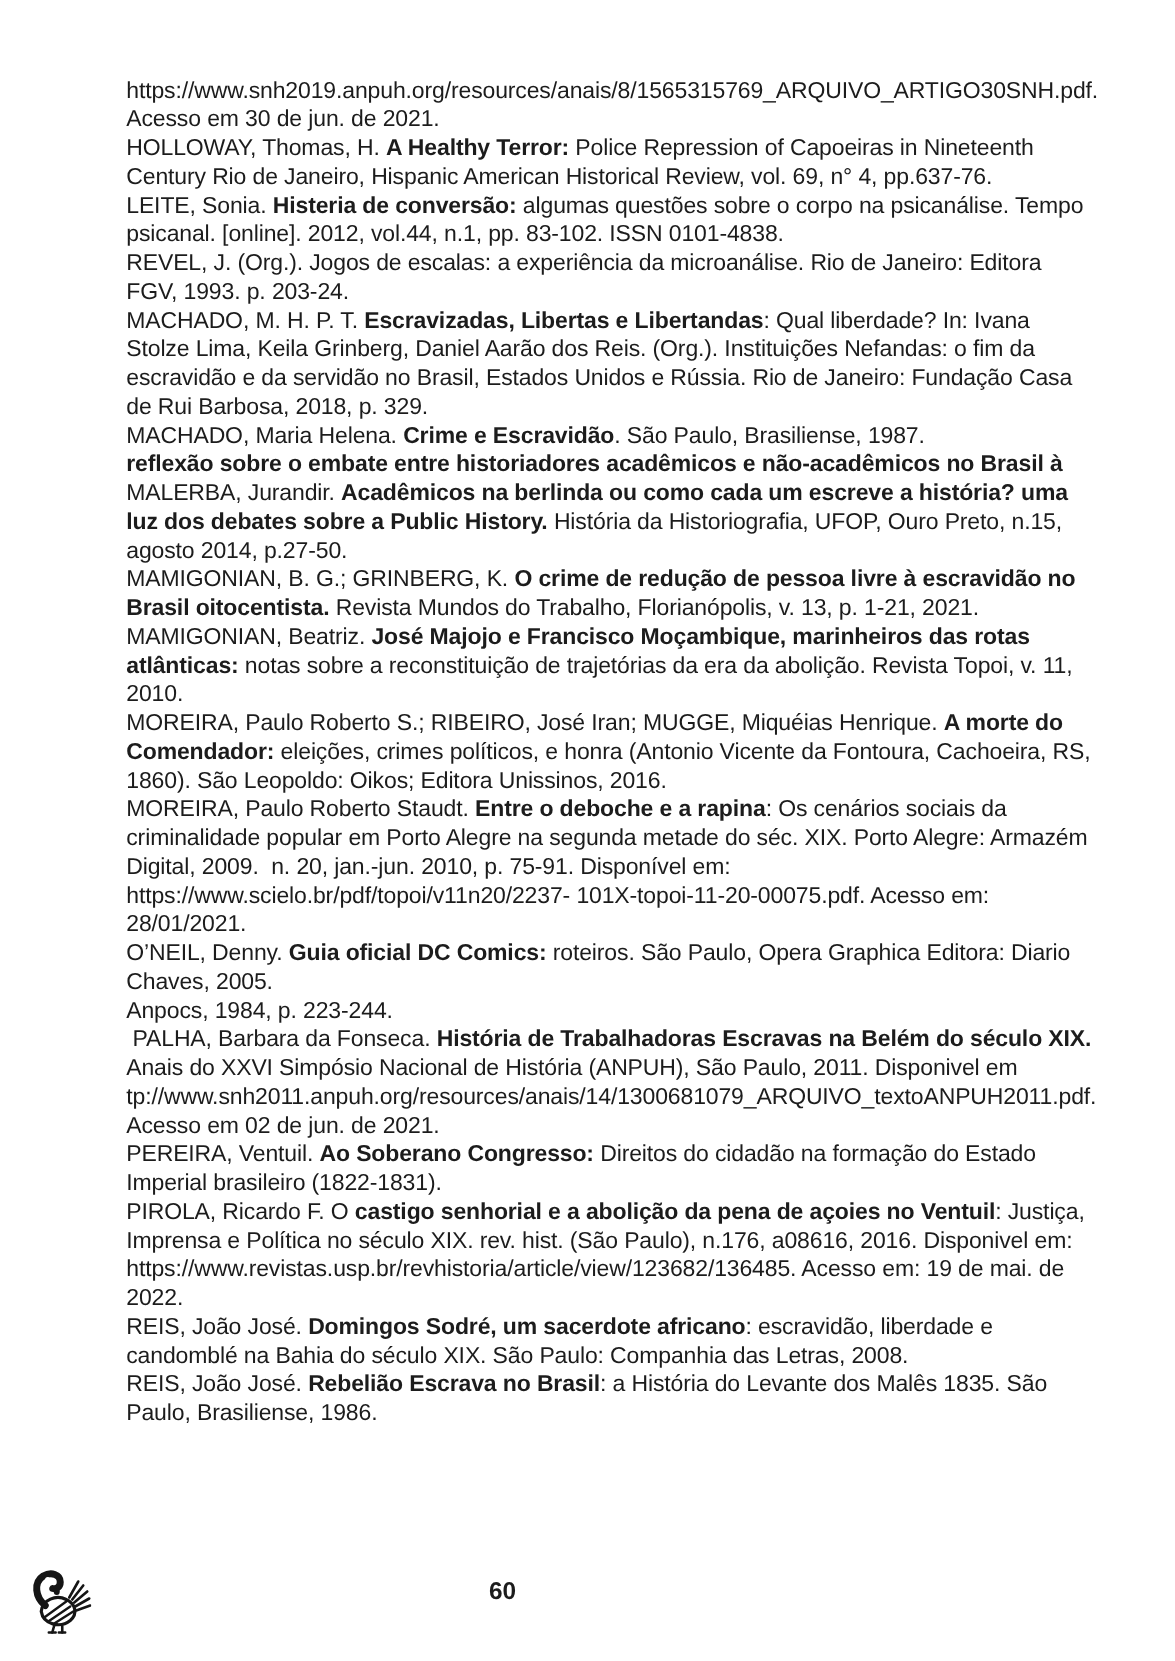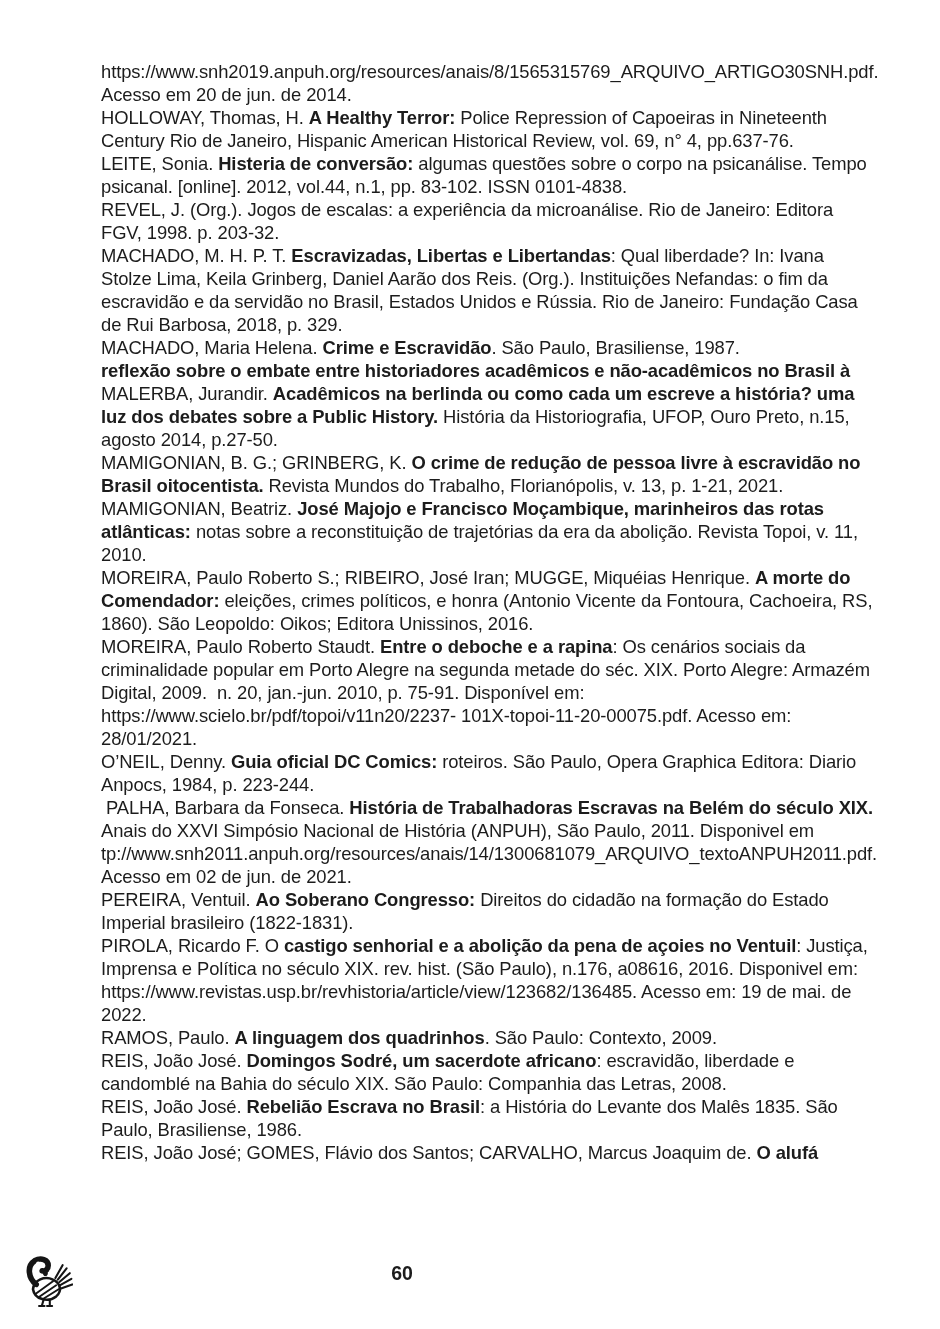--- a/index.html
+++ b/index.html
@@ -40,27 +40,27 @@
     top:1253px;
     width:48px;
     height:58px;
   }
 </style>
 </head>
 <body>
 
 <div class="refs">
     <div class="line"><span>https://www.snh2019.anpuh.org/resources/anais/8/1565315769_ARQUIVO_ARTIGO30SNH.pdf.</span></div>
-    <div class="line"><span>Acesso em 20 de jun. de 2014.</span></div>
+    <div class="line"><span>Acesso em 30 de jun. de 2021.</span></div>
     <div class="line"><span>HOLLOWAY, Thomas, H. </span><span class="b">A Healthy Terror:</span><span> Police Repression of Capoeiras in Nineteenth</span></div>
     <div class="line"><span>Century Rio de Janeiro, Hispanic American Historical Review, vol. 69, n° 4, pp.637-76.</span></div>
     <div class="line"><span>LEITE, Sonia. </span><span class="b">Histeria de conversão:</span><span> algumas questões sobre o corpo na psicanálise. Tempo</span></div>
     <div class="line"><span>psicanal. [online]. 2012, vol.44, n.1, pp. 83-102. ISSN 0101-4838.</span></div>
     <div class="line"><span>REVEL, J. (Org.). Jogos de escalas: a experiência da microanálise. Rio de Janeiro: Editora</span></div>
-    <div class="line"><span>FGV, 1998. p. 203-32.</span></div>
+    <div class="line"><span>FGV, 1993. p. 203-24.</span></div>
     <div class="line"><span>MACHADO, M. H. P. T. </span><span class="b">Escravizadas, Libertas e Libertandas</span><span>: Qual liberdade? In: Ivana</span></div>
     <div class="line"><span>Stolze Lima, Keila Grinberg, Daniel Aarão dos Reis. (Org.). Instituições Nefandas: o fim da</span></div>
     <div class="line"><span>escravidão e da servidão no Brasil, Estados Unidos e Rússia. Rio de Janeiro: Fundação Casa</span></div>
     <div class="line"><span>de Rui Barbosa, 2018, p. 329.</span></div>
     <div class="line"><span>MACHADO, Maria Helena. </span><span class="b">Crime e Escravidão</span><span>. São Paulo, Brasiliense, 1987.</span></div>
     <div class="line"><span class="b">reflexão sobre o embate entre historiadores acadêmicos e não-acadêmicos no Brasil à</span></div>
     <div class="line"><span>MALERBA, Jurandir. </span><span class="b">Acadêmicos na berlinda ou como cada um escreve a história? uma</span></div>
     <div class="line"><span class="b">luz dos debates sobre a Public History.</span><span> História da Historiografia, UFOP, Ouro Preto, n.15,</span></div>
     <div class="line"><span>agosto 2014, p.27-50.</span></div>
     <div class="line"><span>MAMIGONIAN, B. G.; GRINBERG, K. </span><span class="b">O crime de redução de pessoa livre à escravidão no</span></div>
@@ -70,37 +70,36 @@
     <div class="line"><span>2010.</span></div>
     <div class="line"><span>MOREIRA, Paulo Roberto S.; RIBEIRO, José Iran; MUGGE, Miquéias Henrique. </span><span class="b">A morte do</span></div>
     <div class="line"><span class="b">Comendador:</span><span> eleições, crimes políticos, e honra (Antonio Vicente da Fontoura, Cachoeira, RS,</span></div>
     <div class="line"><span>1860). São Leopoldo: Oikos; Editora Unissinos, 2016.</span></div>
     <div class="line"><span>MOREIRA, Paulo Roberto Staudt. </span><span class="b">Entre o deboche e a rapina</span><span>: Os cenários sociais da</span></div>
     <div class="line"><span>criminalidade popular em Porto Alegre na segunda metade do séc. XIX. Porto Alegre: Armazém</span></div>
     <div class="line"><span>Digital, 2009.  n. 20, jan.-jun. 2010, p. 75-91. Disponível em:</span></div>
     <div class="line"><span>https://www.scielo.br/pdf/topoi/v11n20/2237- 101X-topoi-11-20-00075.pdf. Acesso em:</span></div>
     <div class="line"><span>28/01/2021.</span></div>
     <div class="line"><span>O’NEIL, Denny. </span><span class="b">Guia oficial DC Comics:</span><span> roteiros. São Paulo, Opera Graphica Editora: Diario</span></div>
+    <div class="line"><span>Chaves, 2005.</span></div>
     <div class="line"><span>Anpocs, 1984, p. 223-244.</span></div>
     <div class="line"><span> PALHA, Barbara da Fonseca. </span><span class="b">História de Trabalhadoras Escravas na Belém do século XIX.</span></div>
     <div class="line"><span>Anais do XXVI Simpósio Nacional de História (ANPUH), São Paulo, 2011. Disponivel em</span></div>
     <div class="line"><span>tp://www.snh2011.anpuh.org/resources/anais/14/1300681079_ARQUIVO_textoANPUH2011.pdf.</span></div>
     <div class="line"><span>Acesso em 02 de jun. de 2021.</span></div>
     <div class="line"><span>PEREIRA, Ventuil. </span><span class="b">Ao Soberano Congresso:</span><span> Direitos do cidadão na formação do Estado</span></div>
     <div class="line"><span>Imperial brasileiro (1822-1831).</span></div>
     <div class="line"><span>PIROLA, Ricardo F. O </span><span class="b">castigo senhorial e a abolição da pena de açoies no Ventuil</span><span>: Justiça,</span></div>
     <div class="line"><span>Imprensa e Política no século XIX. rev. hist. (São Paulo), n.176, a08616, 2016. Disponivel em:</span></div>
     <div class="line"><span>https://www.revistas.usp.br/revhistoria/article/view/123682/136485. Acesso em: 19 de mai. de</span></div>
     <div class="line"><span>2022.</span></div>
-    <div class="line"><span>RAMOS, Paulo. </span><span class="b">A linguagem dos quadrinhos</span><span>. São Paulo: Contexto, 2009.</span></div>
     <div class="line"><span>REIS, João José. </span><span class="b">Domingos Sodré, um sacerdote africano</span><span>: escravidão, liberdade e</span></div>
     <div class="line"><span>candomblé na Bahia do século XIX. São Paulo: Companhia das Letras, 2008.</span></div>
     <div class="line"><span>REIS, João José. </span><span class="b">Rebelião Escrava no Brasil</span><span>: a História do Levante dos Malês 1835. São</span></div>
     <div class="line"><span>Paulo, Brasiliense, 1986.</span></div>
-    <div class="line"><span>REIS, João José; GOMES, Flávio dos Santos; CARVALHO, Marcus Joaquim de. </span><span class="b">O alufá</span></div>
   </div>
 
 <div class="footer-num">60</div>
 
 <svg class="sankofa" viewBox="0 0 60 64" xmlns="http://www.w3.org/2000/svg" aria-hidden="true">
   <g stroke="#151515" fill="none" stroke-linecap="round">
 
     <path d="M38,27 L47,11" stroke-width="2.6"></path>
     <path d="M41,29 L52,15" stroke-width="2.6"></path>
     <path d="M43,32 L56,21" stroke-width="2.6"></path>

